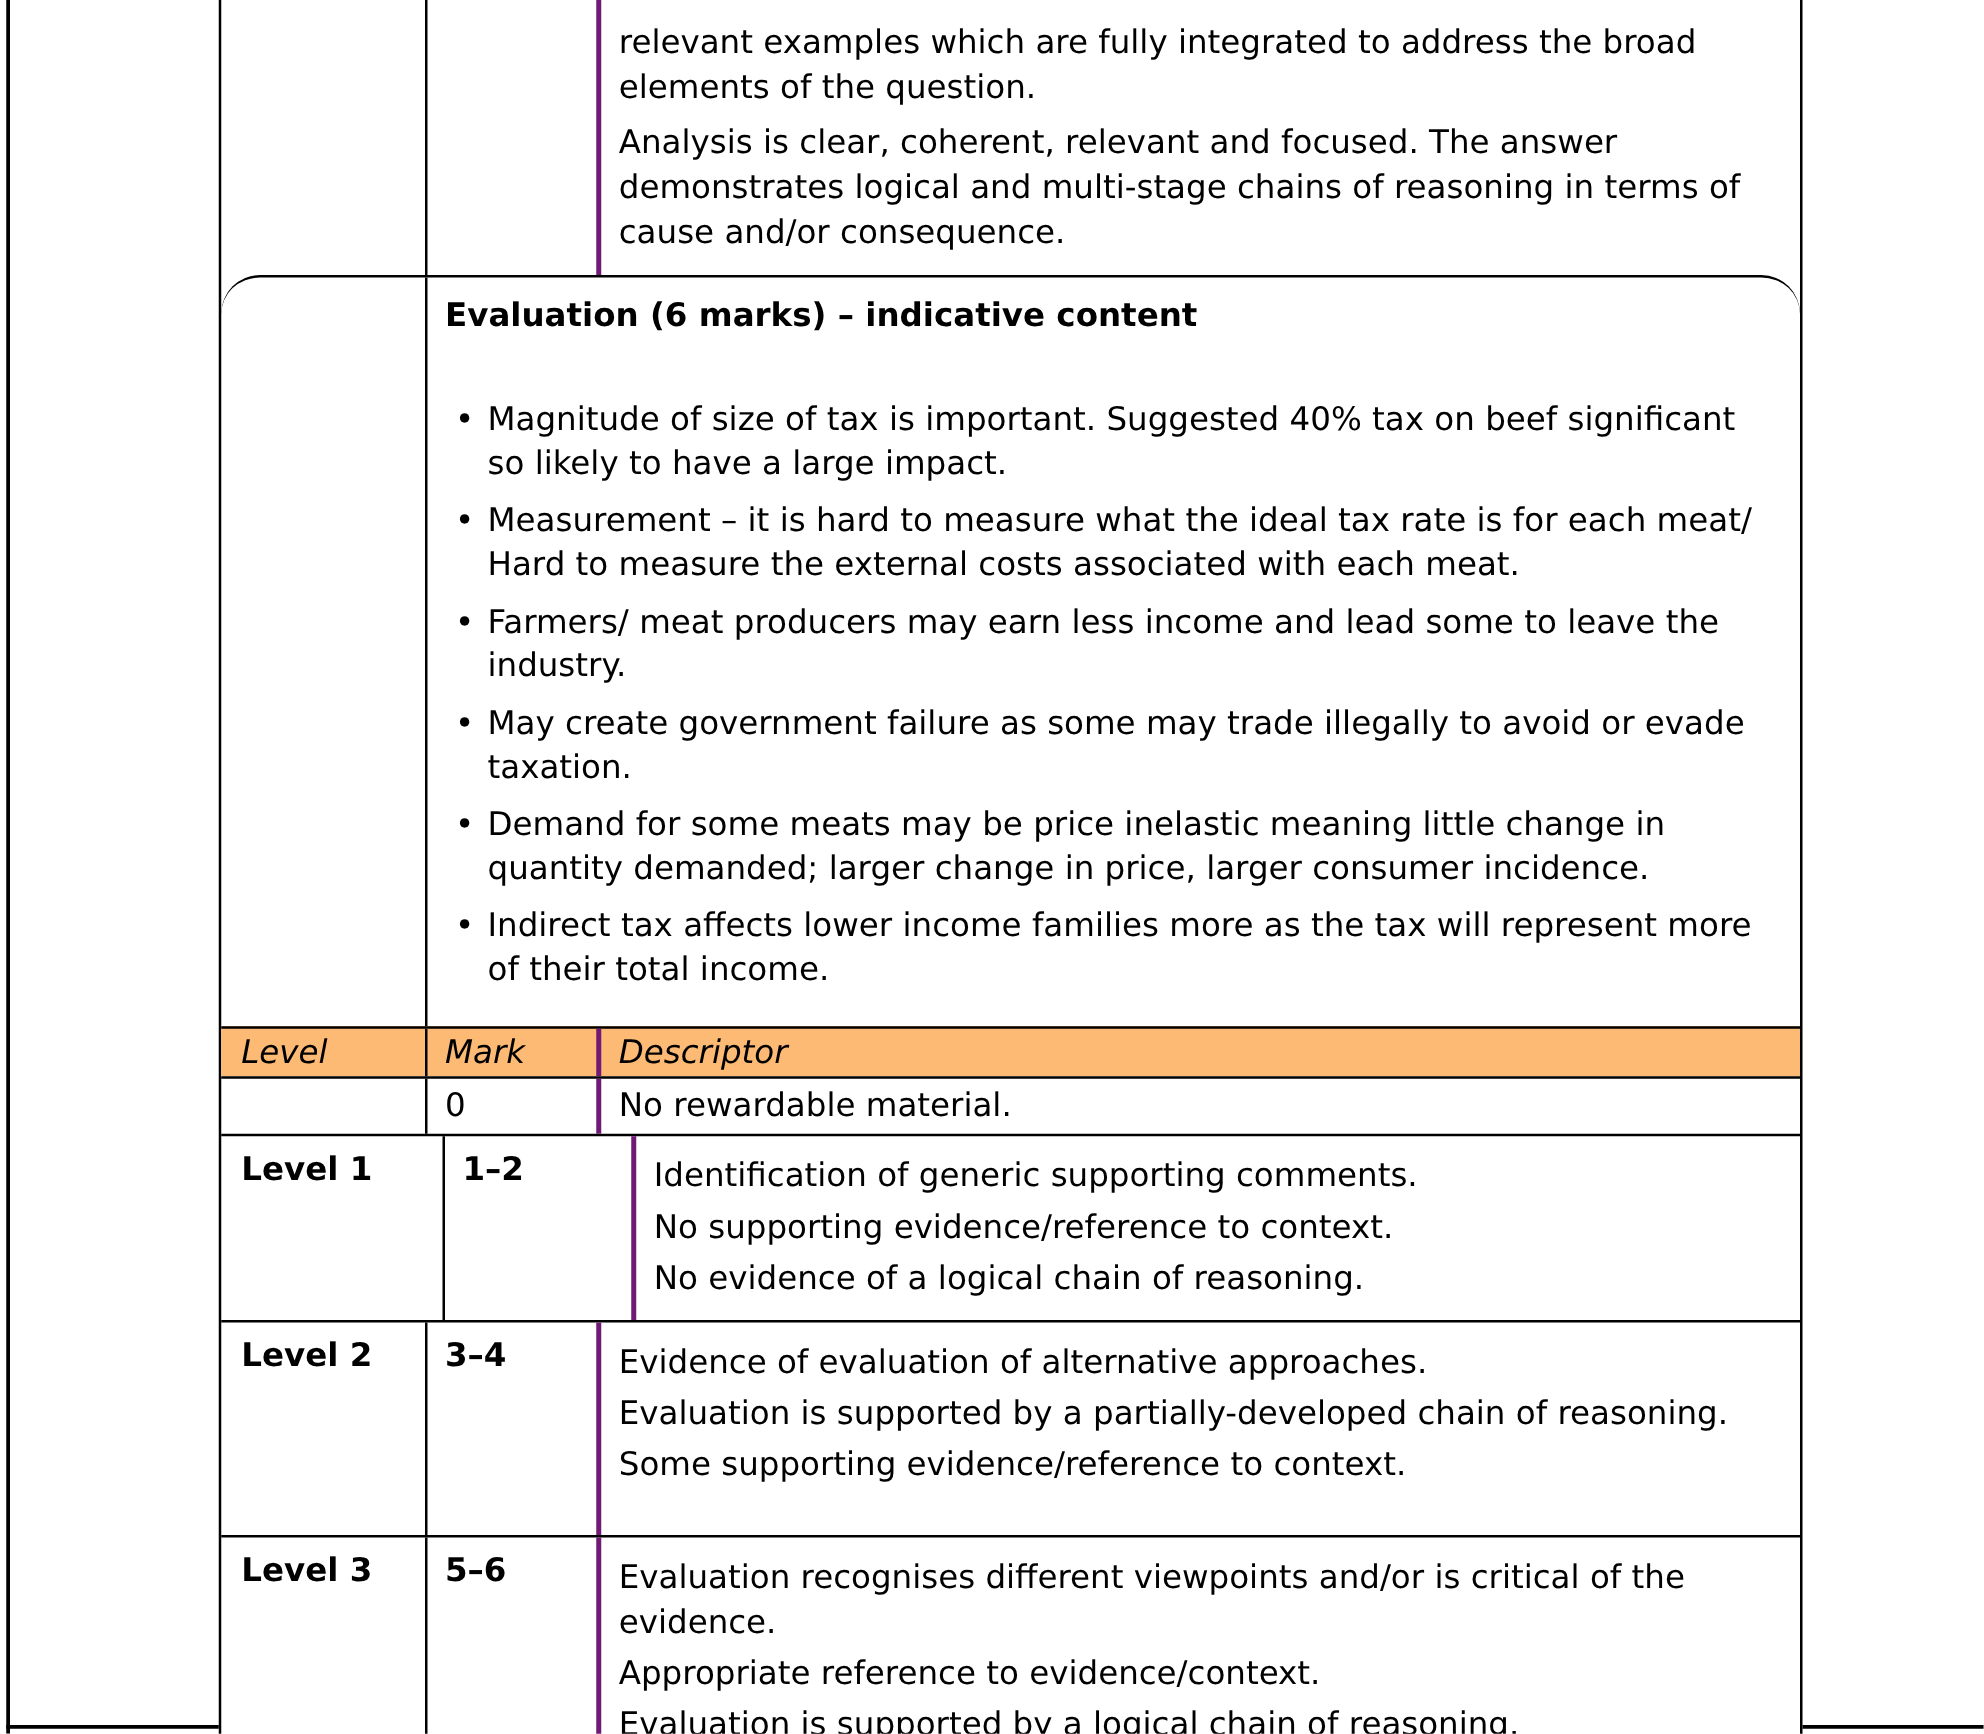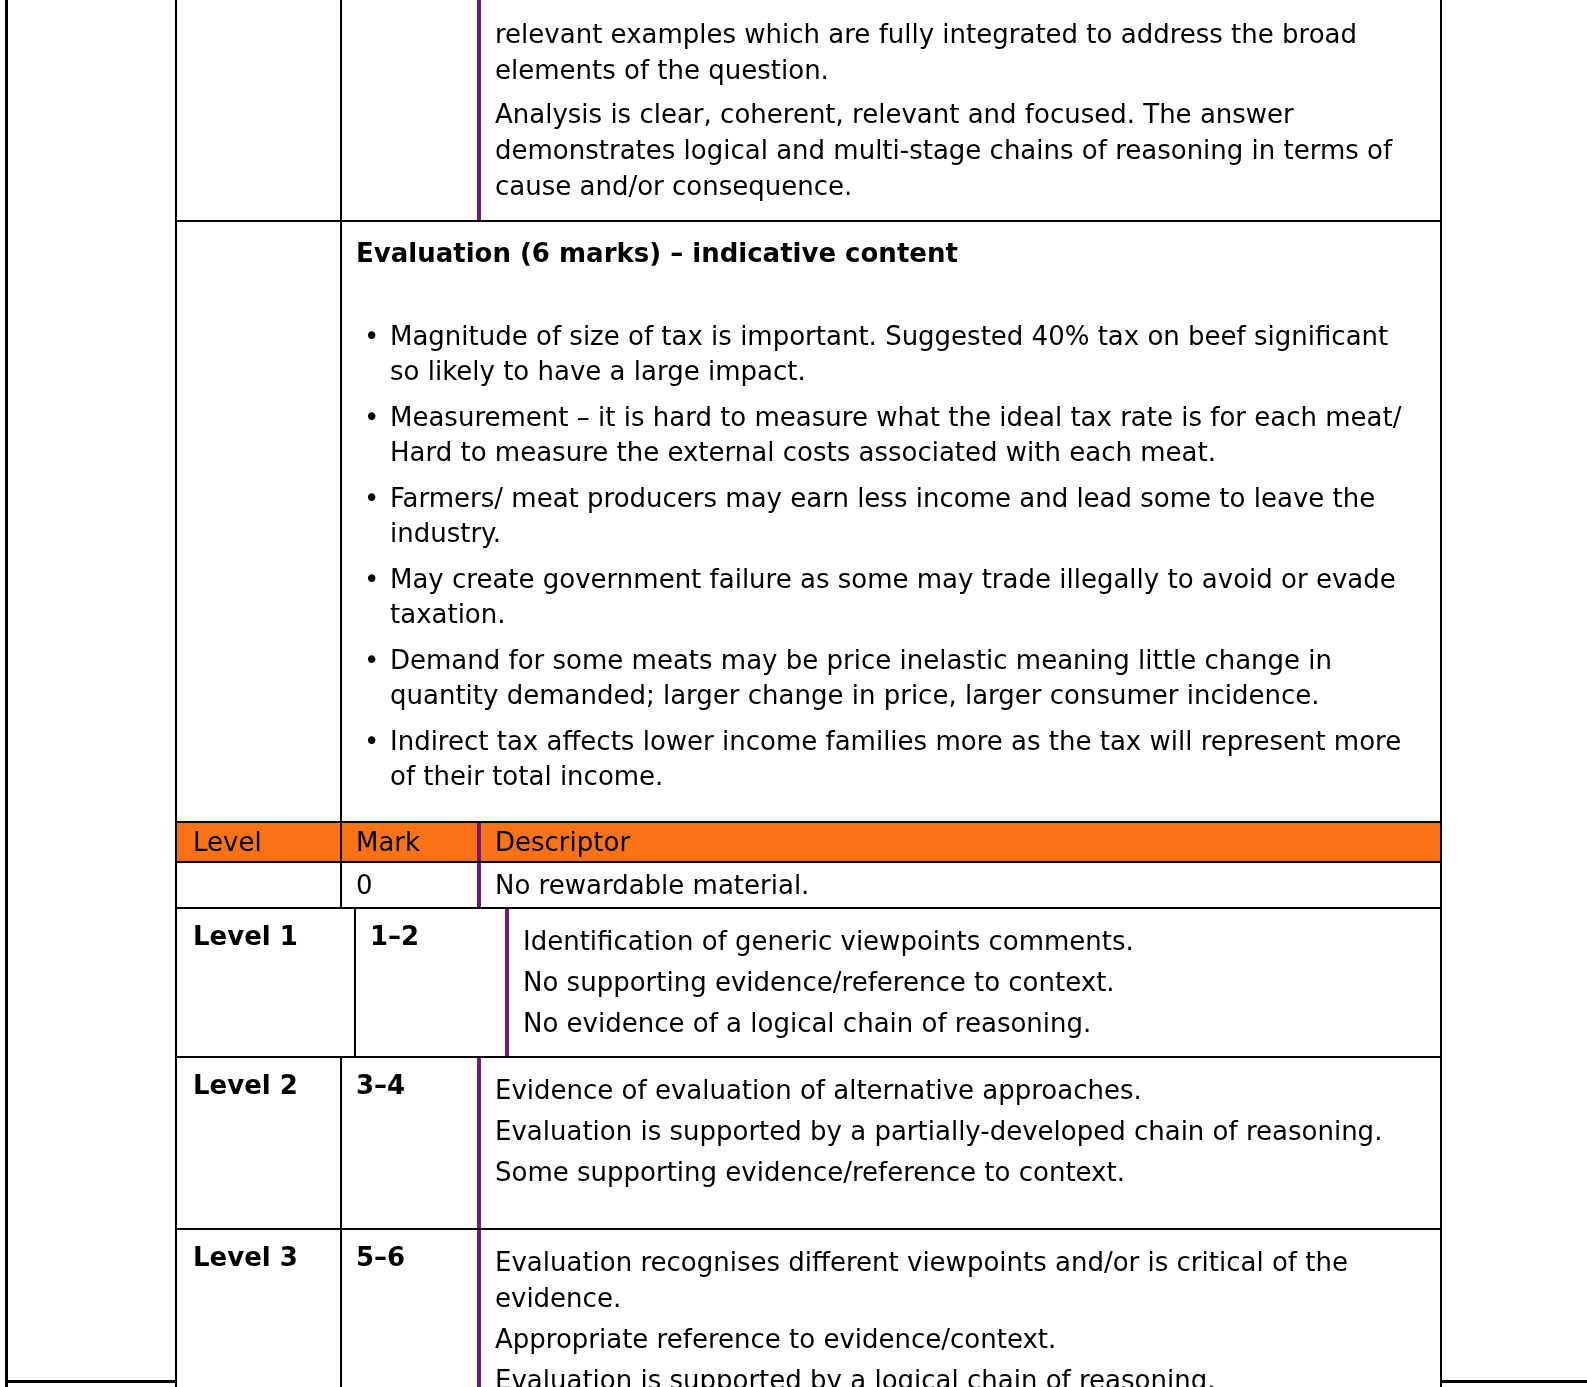--- a/index.html
+++ b/index.html
@@ -38,37 +38,37 @@
   .row:first-child { border-top: none; }
   .c1 { width: 163px; flex: none; padding: 8px 10px 8px 16px; }
   .c2 { width: 137px; flex: none; border-left: 2px solid #000; padding: 8px 6px 8px 14px; }
   .c3 { flex: 1; border-left: 4px solid #701a75; padding: 8px 20px 8px 14px; }
   .cMerged { flex: 1; border-left: 2px solid #000; padding: 14px 20px 14px 14px; }
 
   .rowA { min-height: 205px; }
   .rowA .c3 { padding-top: 16px; }
   .rowA p { line-height: 36px; margin-bottom: 8px; }
 
-  .rowEval { min-height: 601px; }
+  .rowEval { min-height: 601px; border-radius: 31px; }
   .eval-heading { font-weight: bold; line-height: 35px; margin-bottom: 10px; }
   .bullets { list-style: none; margin-top: 48px; }
   .bullets li {
     position: relative;
     padding-left: 34px;
     line-height: 35px;
     margin-bottom: 11px;
   }
   .bullets li::before {
     content: "\2022";
     position: absolute;
     left: 8px;
     top: 0;
   }
 
-  .rowHead { min-height: 38px; background: #f97316; }
+  .rowHead { min-height: 38px; background: #fdba74; font-style: italic; }
   .rowHead .c1, .rowHead .c2, .rowHead .c3 { padding-top: 3px; padding-bottom: 3px; line-height: 32px; }
 
   .row0 { min-height: 45px; }
   .row0 .c2, .row0 .c3 { padding-top: 5px; padding-bottom: 5px; line-height: 34px; }
 
   .rowLvl .c1 { font-weight: bold; padding-top: 12px; }
   .rowLvl .c2 { padding-top: 12px; font-weight: bold; }
   .rowLvl .c3 { padding-top: 14px; padding-bottom: 10px; }
   .rowLvl .c3 p { line-height: 36px; margin-bottom: 5px; }
   .rowL1 { min-height: 127px; gap: 14px; }
@@ -119,21 +119,21 @@
       <div class="c2">0</div>
       <div class="c3">
         <p>No rewardable material.</p>
       </div>
     </div>
 
     <div class="row rowLvl rowL1">
       <div class="c1">Level 1</div>
       <div class="c2">1–2</div>
       <div class="c3">
-        <p>Identification of generic viewpoints comments.</p>
+        <p>Identification of generic supporting comments.</p>
         <p>No supporting evidence/reference to context.</p>
         <p>No evidence of a logical chain of reasoning.</p>
       </div>
     </div>
 
     <div class="row rowLvl rowL2">
       <div class="c1">Level 2</div>
       <div class="c2">3–4</div>
       <div class="c3">
         <p>Evidence of evaluation of alternative approaches.</p>

